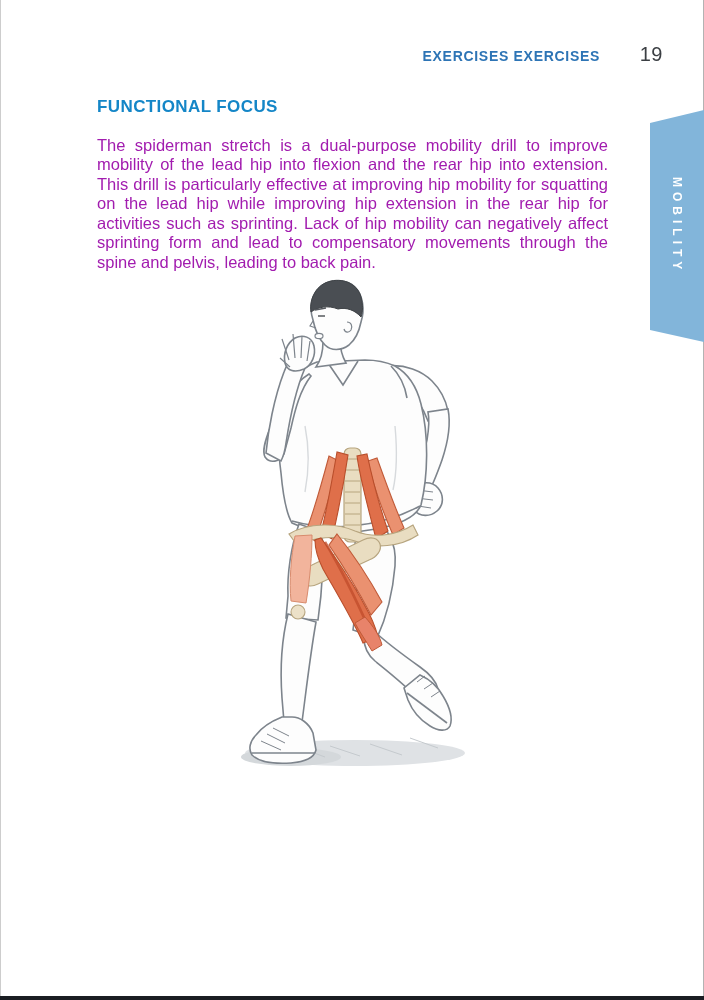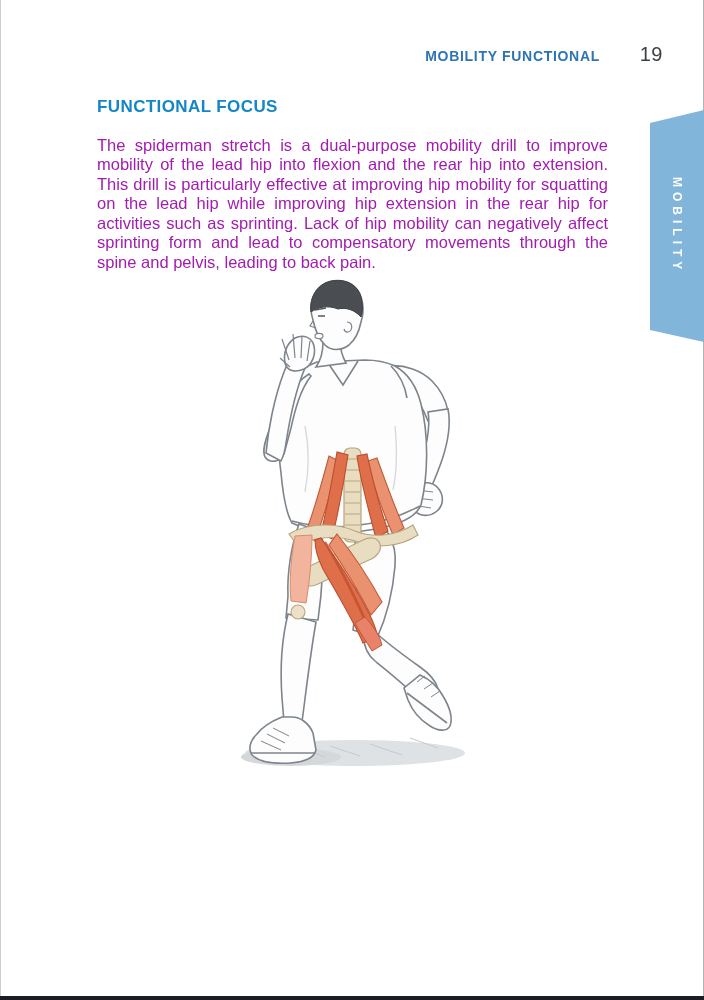--- a/index.html
+++ b/index.html
@@ -49,21 +49,21 @@
   
   .bottom-bar{
     position:absolute;left:0;right:0;bottom:0;height:4px;background:#1a1d22;
   }
 </style>
 </head>
 <body>
 
 <div class="page-frame"></div>
 
-<div class="running-head">MOBILITY FUNCTIONAL</div>
+<div class="running-head">EXERCISES EXERCISES</div>
 <div class="page-num">19</div>
 
 <div class="side-tab">
   <span>MOBILITY</span>
 </div>
 
 <div class="focus-heading">FUNCTIONAL FOCUS</div>
 <p class="focus-body">The spiderman stretch is a dual-purpose mobility drill to improve mobility of the lead hip into flexion and the rear hip into extension. This drill is particularly effective at improving hip mobility for squatting on the lead hip while improving hip extension in the rear hip for activities such as sprinting. Lack of hip mobility can negatively affect sprinting form and lead to compensatory movements through the spine and pelvis, leading to back pain.</p>
 
 <div class="figure-wrap">

